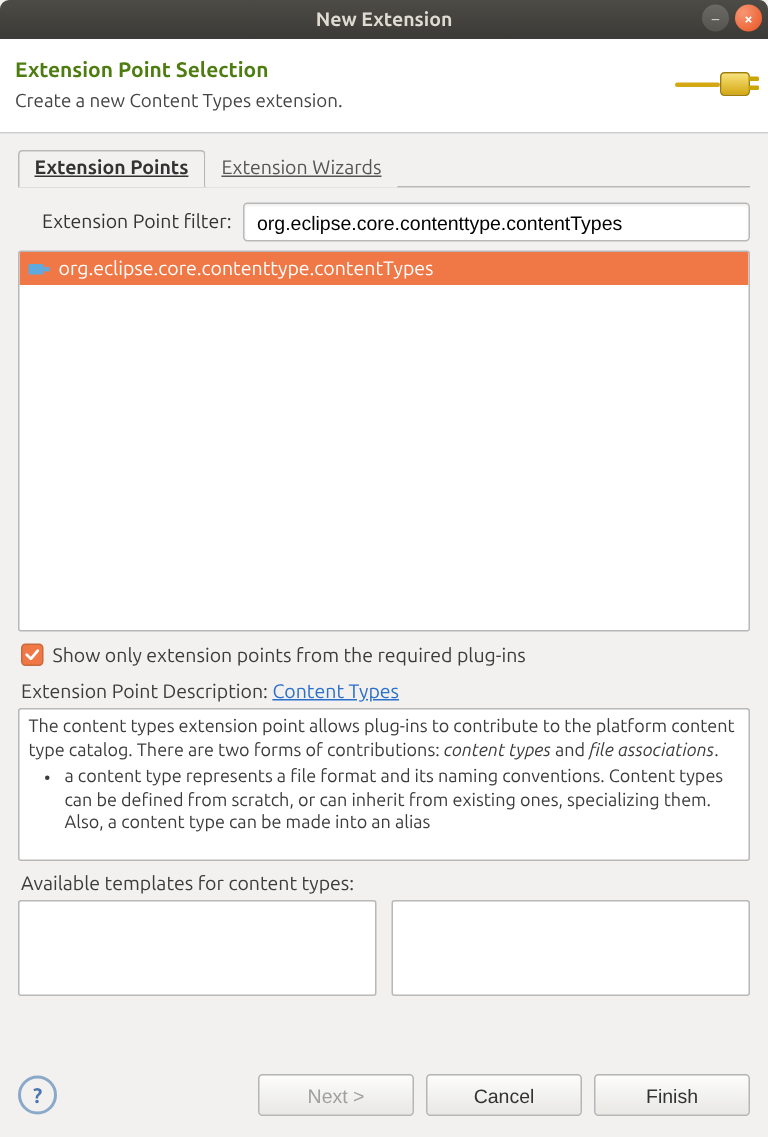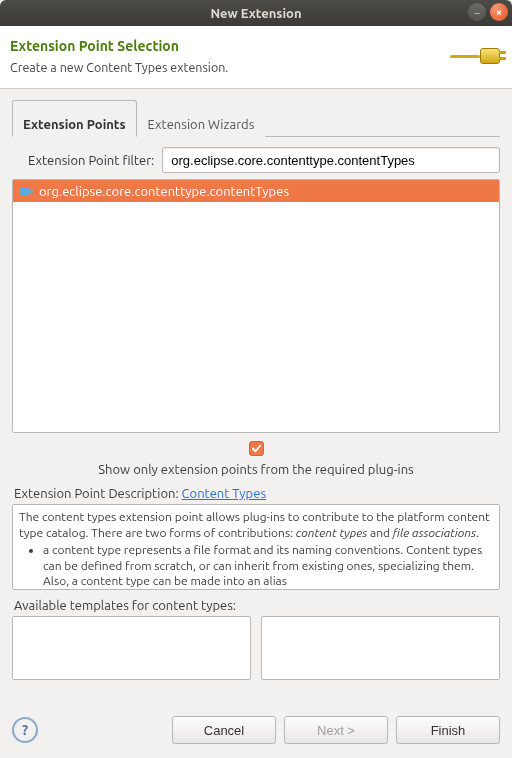--- a/index.html
+++ b/index.html
@@ -18,42 +18,42 @@
   .header-icon { width: 68px; display:flex; align-items:center; justify-content:center; background:#fff; }
   .plug { position: relative; width: 56px; height: 30px; }
   .plug .body { position:absolute; right:6px; top:6px; width:20px; height:16px; background: linear-gradient(to bottom,#f7e27a,#d4a813); border:1px solid #a07c00; border-radius:3px; }
   .plug .pin { position:absolute; right:0; width:7px; height:3px; background:#c9a600; border-radius:1px; }
   .plug .pin.p1 { top:9px; } .plug .pin.p2 { top:15px; }
   .plug .cord { position:absolute; left:0; top:13px; width:30px; height:3px; background:#d4a813; border-radius:2px; }
 
   .content { padding: 0 12px; }
 
   .tabs { display: flex; margin-top: 10px; border-bottom: 1px solid #b8b8b8; }
-  .tab { padding: 16px 10px 5px 10px; font-size: 13px; font-weight: bold; color: #333; background: #f2f1f0; border: 1px solid transparent; border-bottom: none; cursor: pointer; position: relative; top: 1px; }
+  .tab { padding: 4px 10px 5px 10px; font-size: 13px; font-weight: bold; color: #333; background: #f2f1f0; border: 1px solid transparent; border-bottom: none; cursor: pointer; position: relative; top: 1px; text-decoration: underline; }
   .tab.active { background: #f2f1f0; border: 1px solid #b8b8b8; border-bottom: 1px solid #f2f1f0; border-top-left-radius: 3px; border-top-right-radius: 3px; }
   .tab:not(.active) { font-weight: normal; color: #555; }
 
   .filter-row { display: flex; align-items: center; gap: 8px; margin: 10px 0 6px 16px; }
   .filter-row label { font-size: 13px; color: #333; white-space: nowrap; }
   .txt { flex:1; height: 26px; border: 1px solid #b8b8b8; border-radius: 3px; padding: 0 8px; font-size: 13px; background: #fff; box-shadow: inset 0 1px 2px rgba(0,0,0,0.08); }
 
   .listbox { border: 1px solid #b8b8b8; background: #fff; height: 254px; border-radius: 2px; overflow: hidden; }
   .listitem { display:flex; align-items:center; gap:6px; height: 22px; padding: 0 6px; font-size: 13px; }
   .listitem.selected { background: #f07746; color: #fff; }
   .ext-icon { width:14px; height:12px; position:relative; }
   .ext-icon::before { content:""; position:absolute; left:0; top:3px; width:10px; height:7px; background:#5ea9dd; border-radius:1px; }
   .ext-icon::after { content:""; position:absolute; right:0; top:5px; width:4px; height:3px; background:#5ea9dd; }
 
-  .check-row { display:flex; align-items:center; gap:6px; margin: 8px 2px 10px 2px; font-size: 13px; flex-direction: column; }
+  .check-row { display:flex; align-items:center; gap:6px; margin: 8px 2px 10px 2px; font-size: 13px; }
   .cbx { width:15px; height:15px; border:1px solid #c86b3a; border-radius:3px; background:#f07746; display:flex; align-items:center; justify-content:center; cursor:pointer; }
   .cbx svg { width:11px; height:11px; }
 
   .desc-label { font-size: 13px; margin: 2px 0 4px 2px; }
   .desc-label a { color: #2a6fc9; text-decoration: underline; cursor:pointer; }
-  .descbox { border:1px solid #b8b8b8; background:#fff; height: 86px; padding: 4px 6px; font-size: 12px; line-height: 1.3; border-radius:2px; overflow:hidden; }
+  .descbox { border:1px solid #b8b8b8; background:#fff; height: 102px; padding: 4px 6px; font-size: 12px; line-height: 1.3; border-radius:2px; overflow:hidden; }
   .descbox i { font-style: italic; }
   .descbox ul { margin: 2px 0 0 24px; }
   .descbox li { margin-bottom: 1px; }
 
   .templates-label { font-size: 13px; margin: 8px 0 4px 2px; }
   .tworow { display:flex; gap:10px; }
   .tplbox { flex:1; height: 64px; border:1px solid #b8b8b8; background:#fff; border-radius:2px; }
 
   .footer { position:absolute; bottom:0; left:0; right:0; padding: 10px 12px 14px 12px; display:flex; align-items:center; gap:8px; }
   .help { width:26px; height:26px; border:2px solid #8aa9c9; color:#4b77ad; border-radius:13px; display:flex; align-items:center; justify-content:center; font-weight:bold; font-size:14px; cursor:pointer; background:#f2f1f0; }
@@ -129,16 +129,16 @@
   <div class="tworow">
     <div class="tplbox"></div>
     <div class="tplbox"></div>
   </div>
 
 </div>
 
 <div class="footer">
   <div class="help">?</div>
   <div class="spacer"></div>
+  <button class="btn disabled" disabled="">Next &gt;</button>
   <button class="btn">Cancel</button>
-  <button class="btn disabled" disabled="">Next &gt;</button>
   <button class="btn">Finish</button>
 </div>
 
 </body></html>

